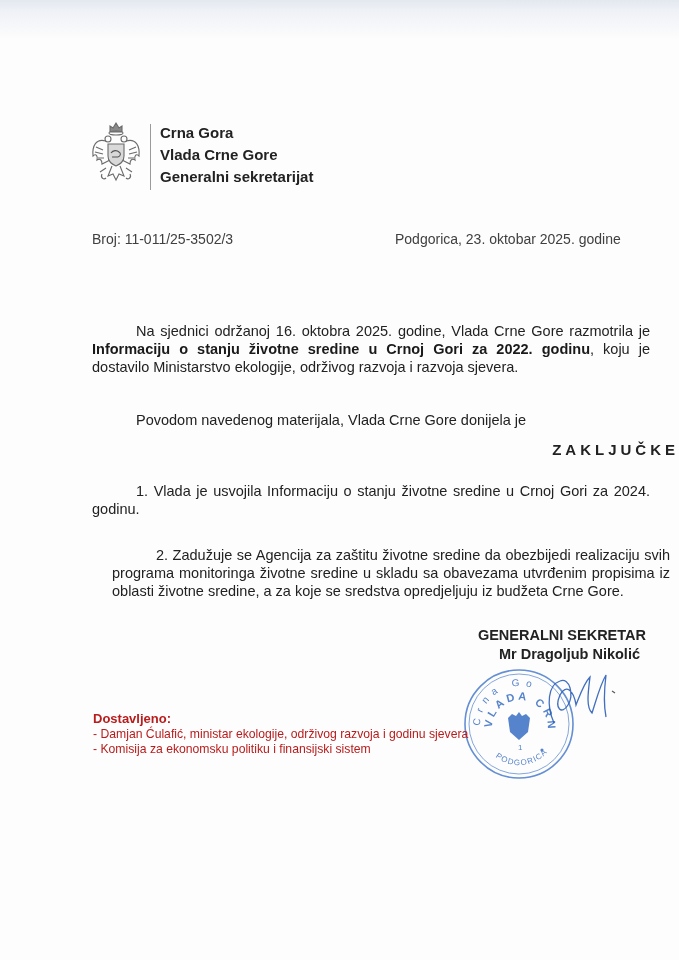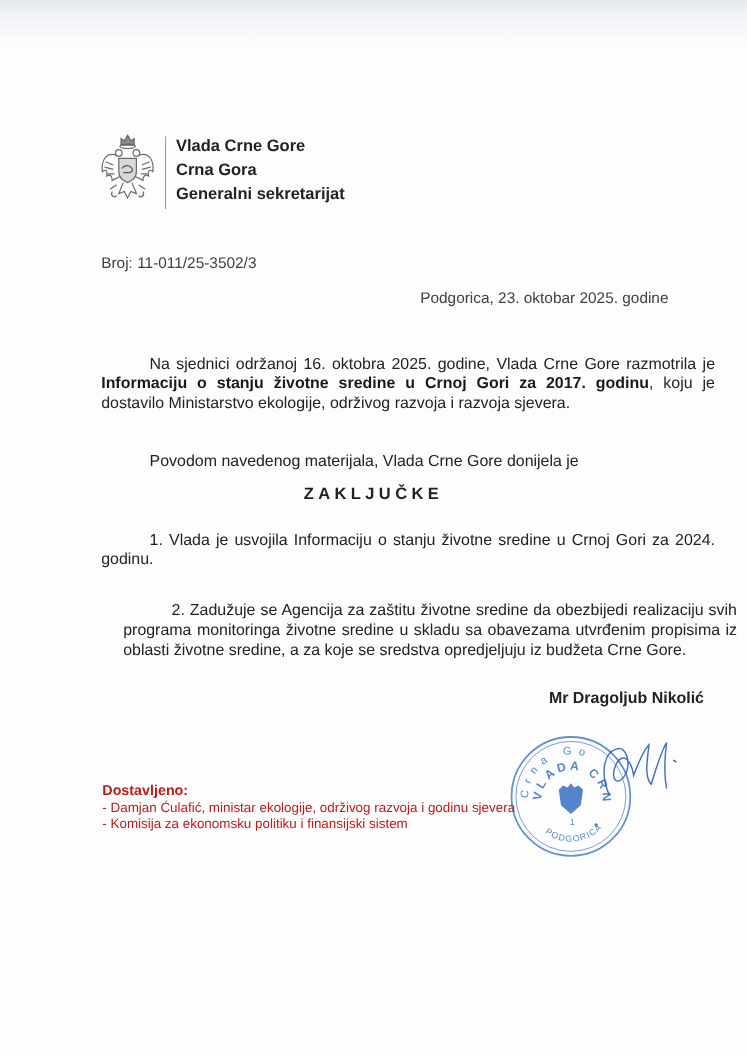--- a/index.html
+++ b/index.html
@@ -15,32 +15,32 @@
       position: absolute; left: 0; top: 0; width: 679px; height: 40px;
       background: linear-gradient(to bottom, #e3e8ef 0px, #eef1f6 10px, rgba(253,253,253,0) 40px);
     }
     .abs { position: absolute; }
     .coat-of-arms { left: 88px; top: 120px; width: 56px; height: 70px; }
     .vrule { left: 150px; top: 124px; width: 1px; height: 66px; background: #9a9a9a; }
     .header-lines { left: 160px; top: 122px; }
     .header-line { font-size: 15px; font-weight: bold; line-height: 22px; color: #222; white-space: nowrap; }
     .meta-row { top: 231px; font-size: 14px; color: #404040; white-space: nowrap; }
     .doc-number { left: 92px; }
-    .doc-place-date { left: 382px; margin-top: 31px; }
+    .doc-place-date { left: 395px; }
     .body-text {
       left: 92px; width: 558px;
       font-size: 14.5px; line-height: 18px; color: #222;
       text-align: justify;
     }
     .body-text b { color: #1a1a1a; }
     .indent { text-indent: 44px; }
     .intro { top: 322px; }
     .povodom { top: 411px; }
     .conclusions-heading {
-      left: 0; width: 679px; top: 441px; text-align: center;
+      left: 0; width: 679px; top: 441px; text-align: right;
       font-size: 15px; font-weight: bold; letter-spacing: 4px; color: #222;
     }
     .item1 { top: 482px; }
     .item2 { top: 546px; margin-left: 20px; }
     .signature-block { left: 420px; top: 626px; width: 226px; text-align: right; }
     .sig-title, .sig-name { font-size: 14.5px; font-weight: bold; line-height: 19px; color: #222; }
     .sig-name { padding-right: 6px; }
     .stamp { left: 460px; top: 666px; width: 118px; height: 116px; }
     .signature-scribble { left: 540px; top: 665px; width: 85px; height: 70px; }
     .recipients { left: 93px; top: 711px; font-size: 12.2px; line-height: 15.6px; color: #b91c1c; }
@@ -71,38 +71,39 @@
       <path d="M23 33 C25 30 29 30 31 32 C33 33 33 36 30 37 L24 37" stroke="#555"></path>
 
       <path d="M24 46 L20 56 L25 54 L28 60 L31 54 L36 56 L32 46"></path>
       <path d="M18 48 L12 52 M38 48 L44 52"></path>
       <path d="M14 54 C12 58 16 60 18 58 M42 54 C44 58 40 60 38 58"></path>
     </g>
   </svg>
 </div>
 <div class="abs vrule"></div>
 <div class="abs header-lines">
+  <div class="header-line">Crna Gora</div>
   <div class="header-line">Vlada Crne Gore</div>
-  <div class="header-line">Crna Gora</div>
   <div class="header-line">Generalni sekretarijat</div>
 </div>
 
 <div class="abs meta-row doc-number">Broj: 11-011/25-3502/3</div>
 <div class="abs meta-row doc-place-date">Podgorica, 23. oktobar 2025. godine</div>
 
-<div class="abs body-text indent intro"><span>Na sjednici održanoj 16. oktobra 2025. godine, Vlada Crne Gore razmotrila je </span><b>Informaciju o stanju životne sredine u Crnoj Gori za 2017. godinu</b><span>, koju je dostavilo Ministarstvo ekologije, održivog razvoja i razvoja sjevera.</span></div>
+<div class="abs body-text indent intro"><span>Na sjednici održanoj 16. oktobra 2025. godine, Vlada Crne Gore razmotrila je </span><b>Informaciju o stanju životne sredine u Crnoj Gori za 2022. godinu</b><span>, koju je dostavilo Ministarstvo ekologije, održivog razvoja i razvoja sjevera.</span></div>
 
 <div class="abs body-text indent povodom">Povodom navedenog materijala, Vlada Crne Gore donijela je</div>
 
 <div class="abs conclusions-heading">ZAKLJUČKE</div>
 
 <div class="abs body-text indent item1">1. Vlada je usvojila Informaciju o stanju životne sredine u Crnoj Gori za 2024. godinu.</div>
 <div class="abs body-text indent item2">2. Zadužuje se Agencija za zaštitu životne sredine da obezbijedi realizaciju svih programa monitoringa životne sredine u skladu sa obavezama utvrđenim propisima iz oblasti životne sredine, a za koje se sredstva opredjeljuju iz budžeta Crne Gore.</div>
 
 <div class="abs signature-block">
+  <div class="sig-title">GENERALNI SEKRETAR</div>
   <div class="sig-name">Mr Dragoljub Nikolić</div>
 </div>
 
 <div class="abs stamp">
   <svg width="118" height="116" viewBox="0 0 118 116">
     <defs>
       <path id="ringTop" d="M20 60 A40 40 0 0 1 100 60"></path>
       <path id="ringBottom" d="M26 80 A38 38 0 0 0 92 80"></path>
       <path id="ringInner" d="M32 62 A28 28 0 0 1 88 62"></path>
     </defs>

